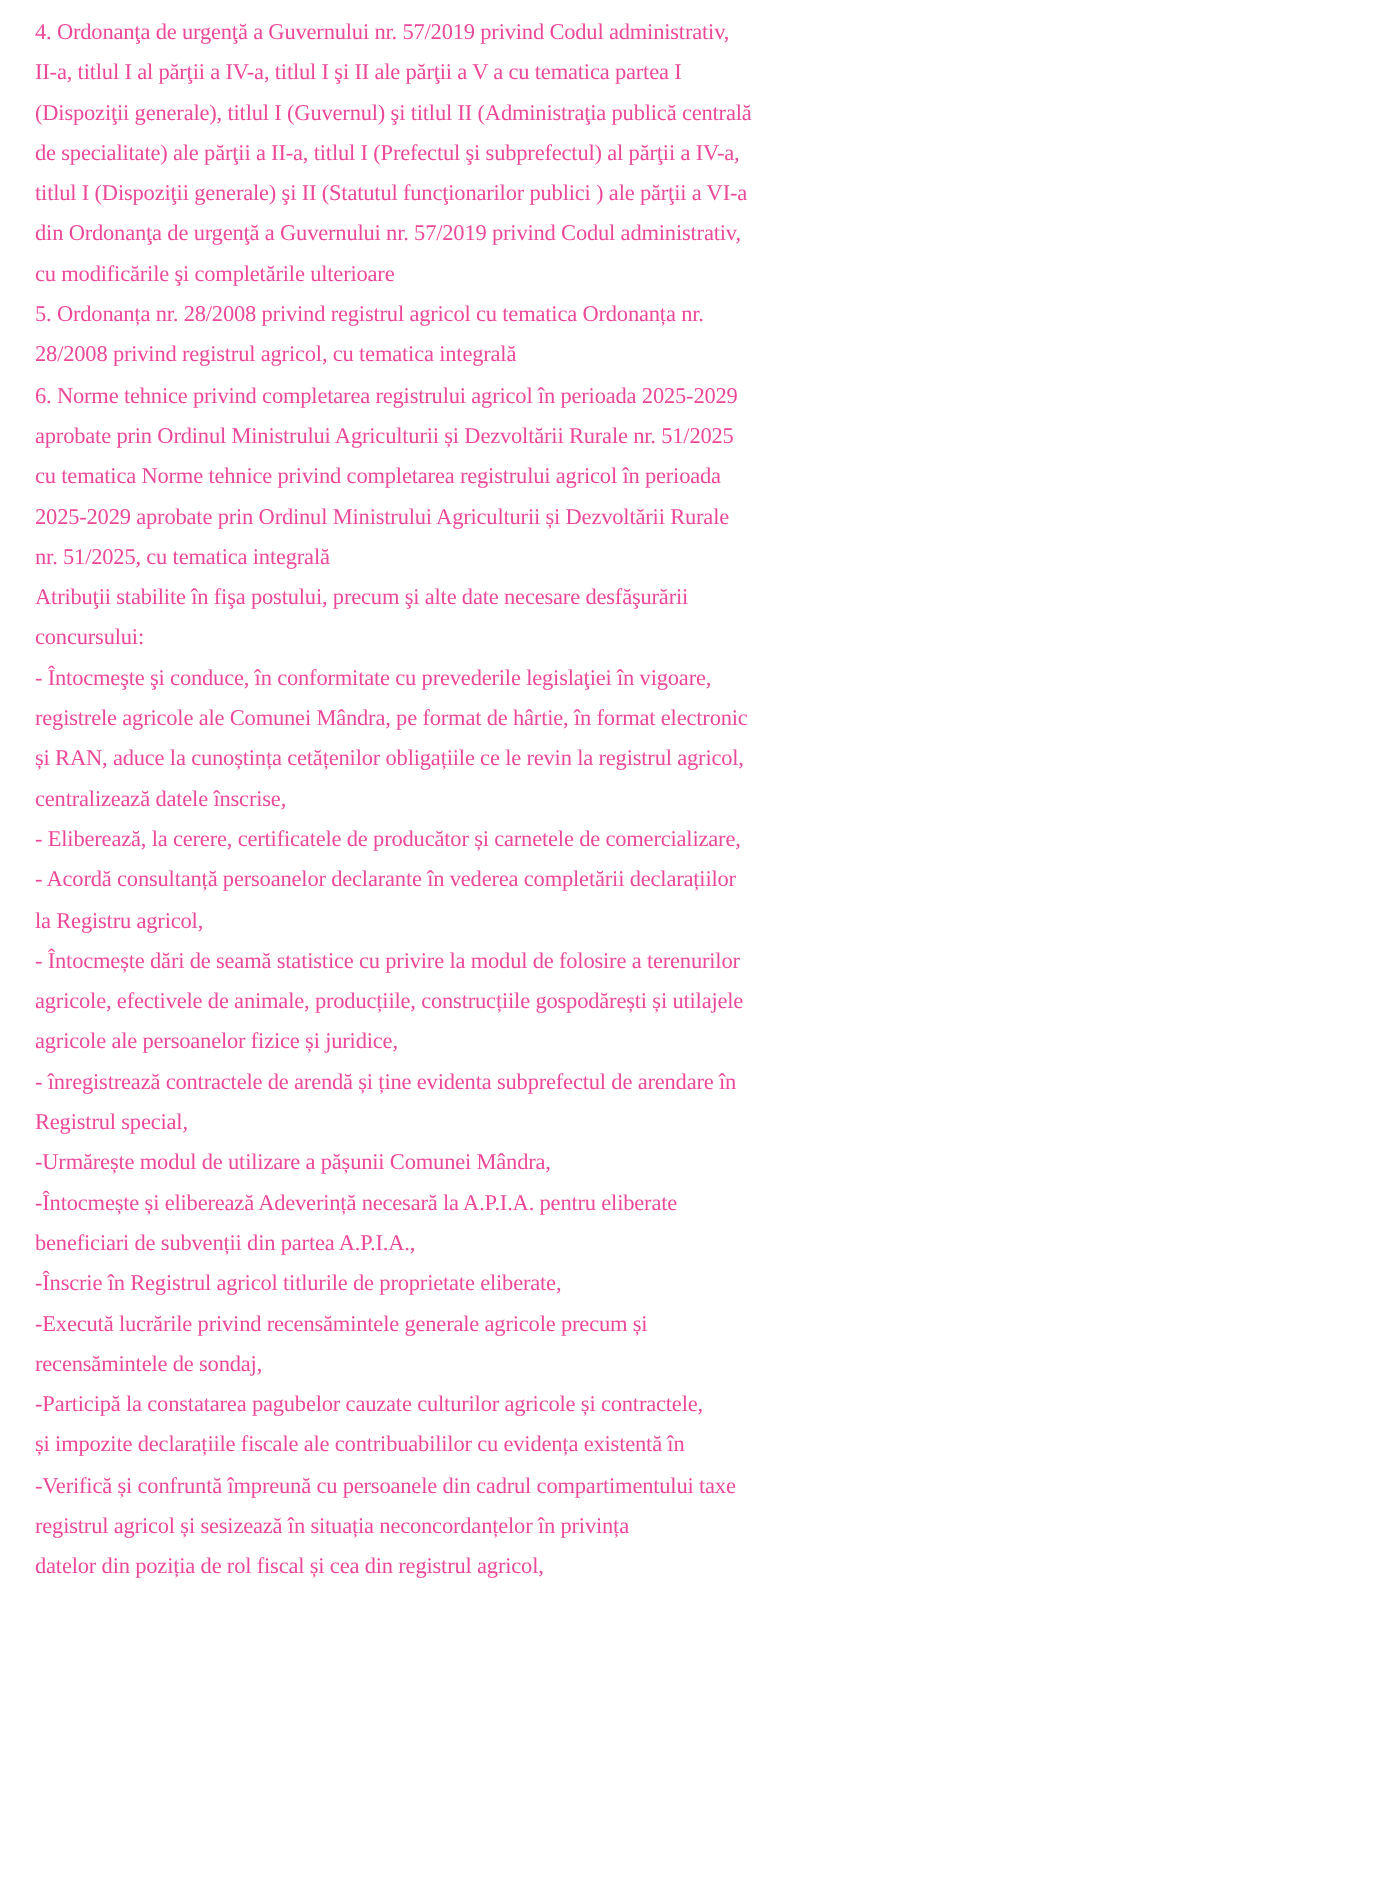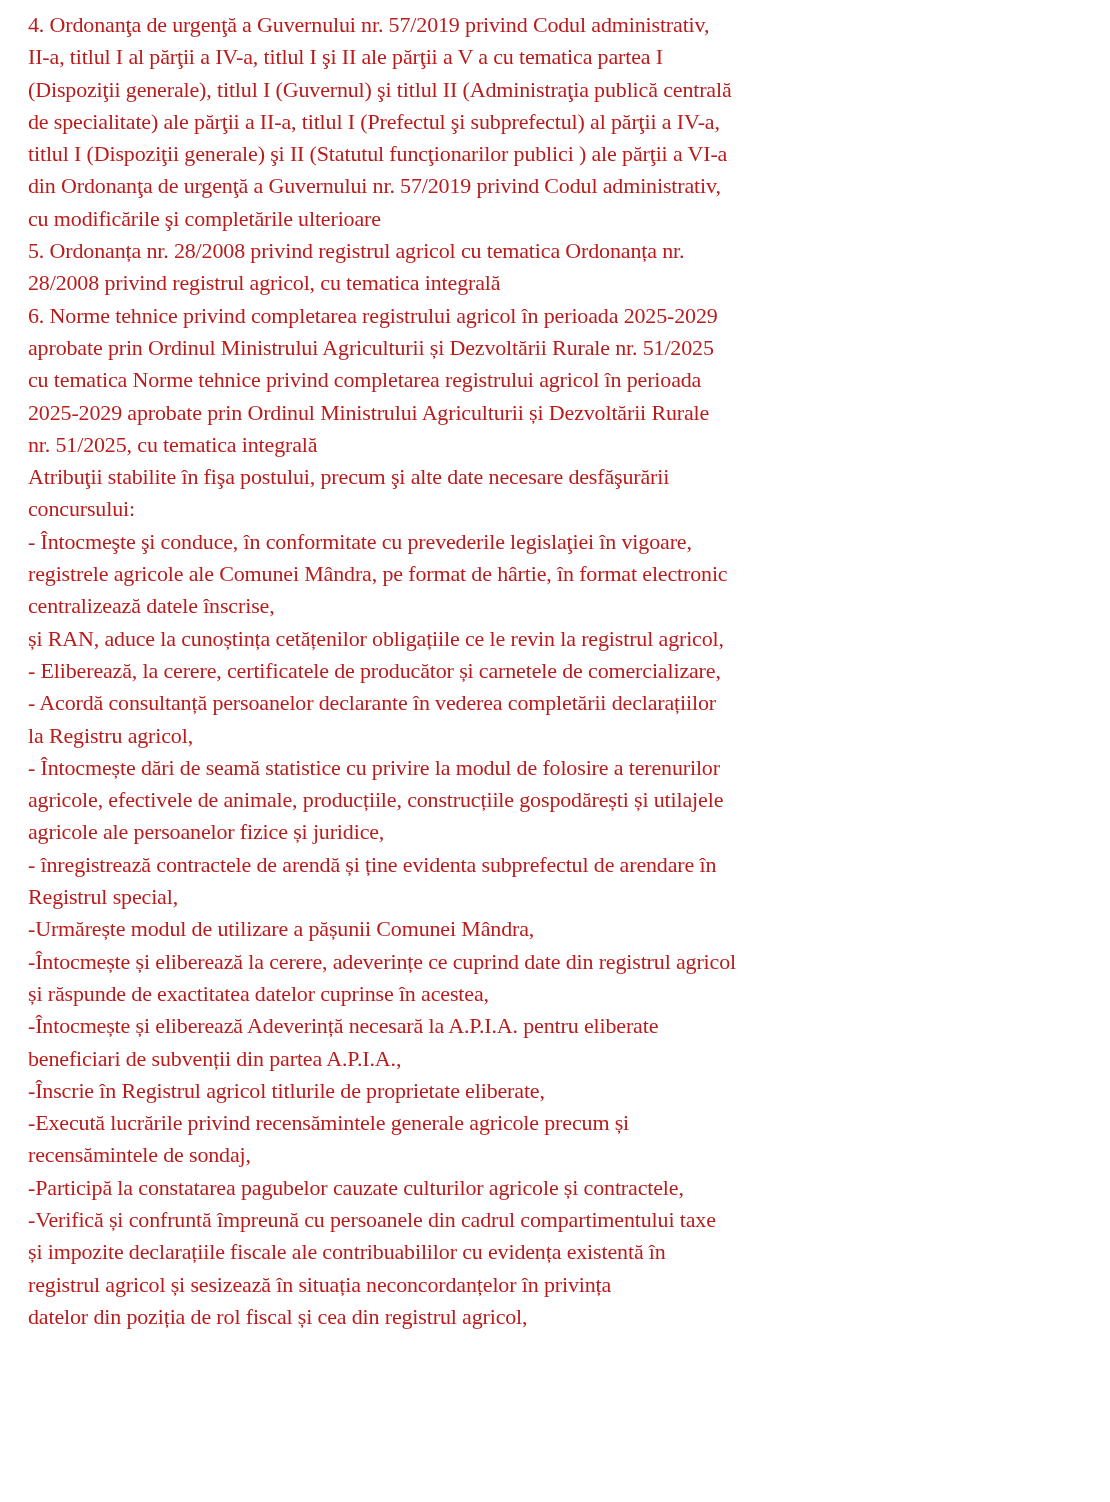--- a/index.html
+++ b/index.html
@@ -12,23 +12,23 @@
       height: 1502px;
       overflow: hidden;
       position: relative;
     }
     .page {
       position: absolute;
       left: 28px;
       top: 9px;
       width: 1070px;
       font-family: "Liberation Serif", "DejaVu Serif", serif;
-      font-size: 22px;
+      font-size: 18px;
       line-height: 32.3px;
-      color: #b91c1c;
+      color: #ec4899;
       letter-spacing: -0.15px;
     }
     .line {
       display: block;
       white-space: nowrap;
       height: 32.3px;
     }
     .section {
       display: block;
     }
@@ -62,22 +62,22 @@
   </div>
 
   <div class="section">
     <span class="line">Atribuţii stabilite în fişa postului, precum şi alte date necesare desfăşurării</span>
     <span class="line">concursului:</span>
   </div>
 
   <div class="section">
     <span class="line">- Întocmeşte şi conduce, în conformitate cu prevederile legislaţiei în vigoare,</span>
     <span class="line">registrele agricole ale Comunei Mândra, pe format de hârtie, în format electronic</span>
+    <span class="line">și RAN, aduce la cunoștința cetățenilor obligațiile ce le revin la registrul agricol,</span>
     <span class="line">centralizează datele înscrise,</span>
-    <span class="line">și RAN, aduce la cunoștința cetățenilor obligațiile ce le revin la registrul agricol,</span>
   </div>
   <div class="section">
     <span class="line">- Eliberează, la cerere, certificatele de producător și carnetele de comercializare,</span>
   </div>
   <div class="section">
     <span class="line">- Acordă consultanță persoanelor declarante în vederea completării declarațiilor</span>
     <span class="line">la Registru agricol,</span>
   </div>
   <div class="section">
     <span class="line">- Întocmește dări de seamă statistice cu privire la modul de folosire a terenurilor</span>
@@ -85,37 +85,33 @@
     <span class="line">agricole ale persoanelor fizice și juridice,</span>
   </div>
   <div class="section">
     <span class="line">- înregistrează contractele de arendă și ține evidenta subprefectul de arendare în</span>
     <span class="line">Registrul special,</span>
   </div>
   <div class="section">
     <span class="line">-Urmărește modul de utilizare a pășunii Comunei Mândra,</span>
   </div>
   <div class="section">
-    <span class="line">-Întocmește și eliberează la cerere, adeverințe ce cuprind date din registrul agricol</span>
-    <span class="line">și răspunde de exactitatea datelor cuprinse în acestea,</span>
-  </div>
-  <div class="section">
     <span class="line">-Întocmește și eliberează Adeverință necesară la A.P.I.A. pentru eliberate</span>
     <span class="line">beneficiari de subvenții din partea A.P.I.A.,</span>
   </div>
   <div class="section">
     <span class="line">-Înscrie în Registrul agricol titlurile de proprietate eliberate,</span>
   </div>
   <div class="section">
     <span class="line">-Execută lucrările privind recensămintele generale agricole precum și</span>
     <span class="line">recensămintele de sondaj,</span>
   </div>
   <div class="section">
     <span class="line">-Participă la constatarea pagubelor cauzate culturilor agricole și contractele,</span>
   </div>
   <div class="section">
+    <span class="line">și impozite declarațiile fiscale ale contribuabililor cu evidența existentă în</span>
     <span class="line">-Verifică și confruntă împreună cu persoanele din cadrul compartimentului taxe</span>
-    <span class="line">și impozite declarațiile fiscale ale contribuabililor cu evidența existentă în</span>
     <span class="line">registrul agricol și sesizează în situația neconcordanțelor în privința</span>
     <span class="line">datelor din poziția de rol fiscal și cea din registrul agricol,</span>
   </div>
 
 </div>
 
 </body></html>

